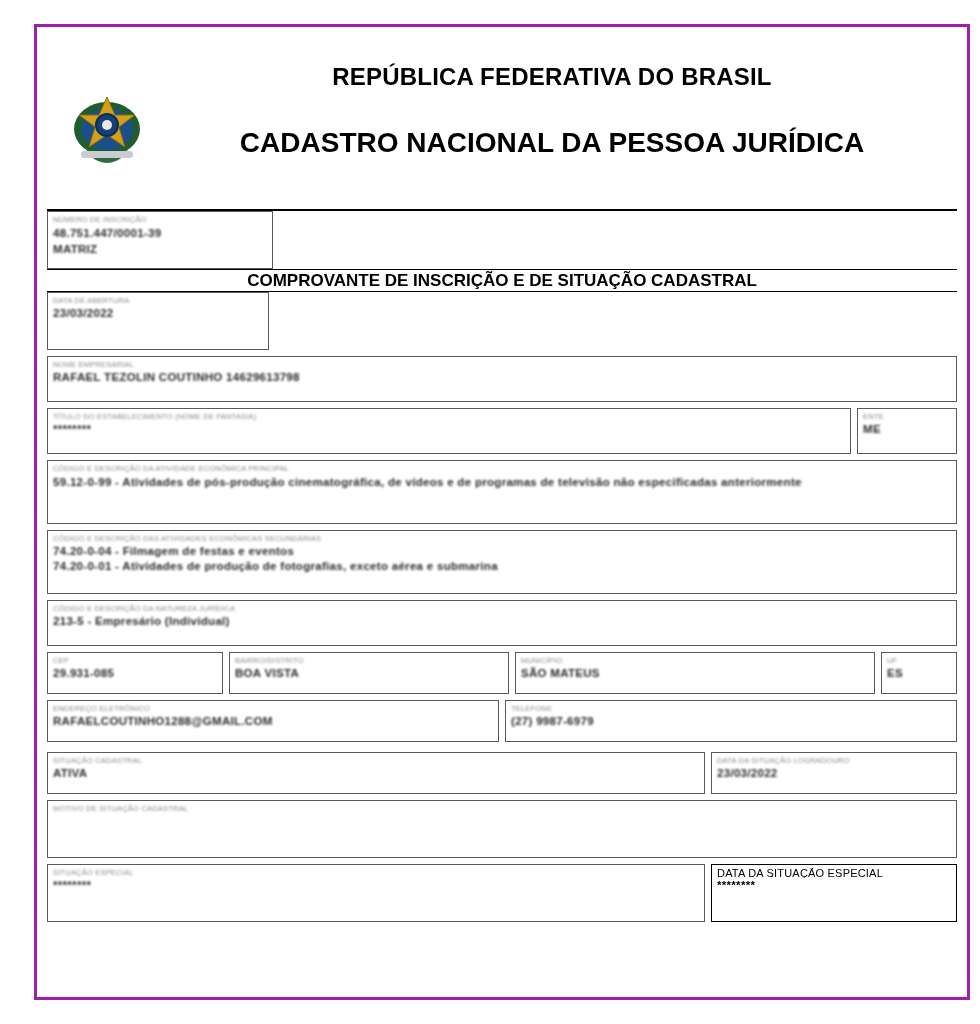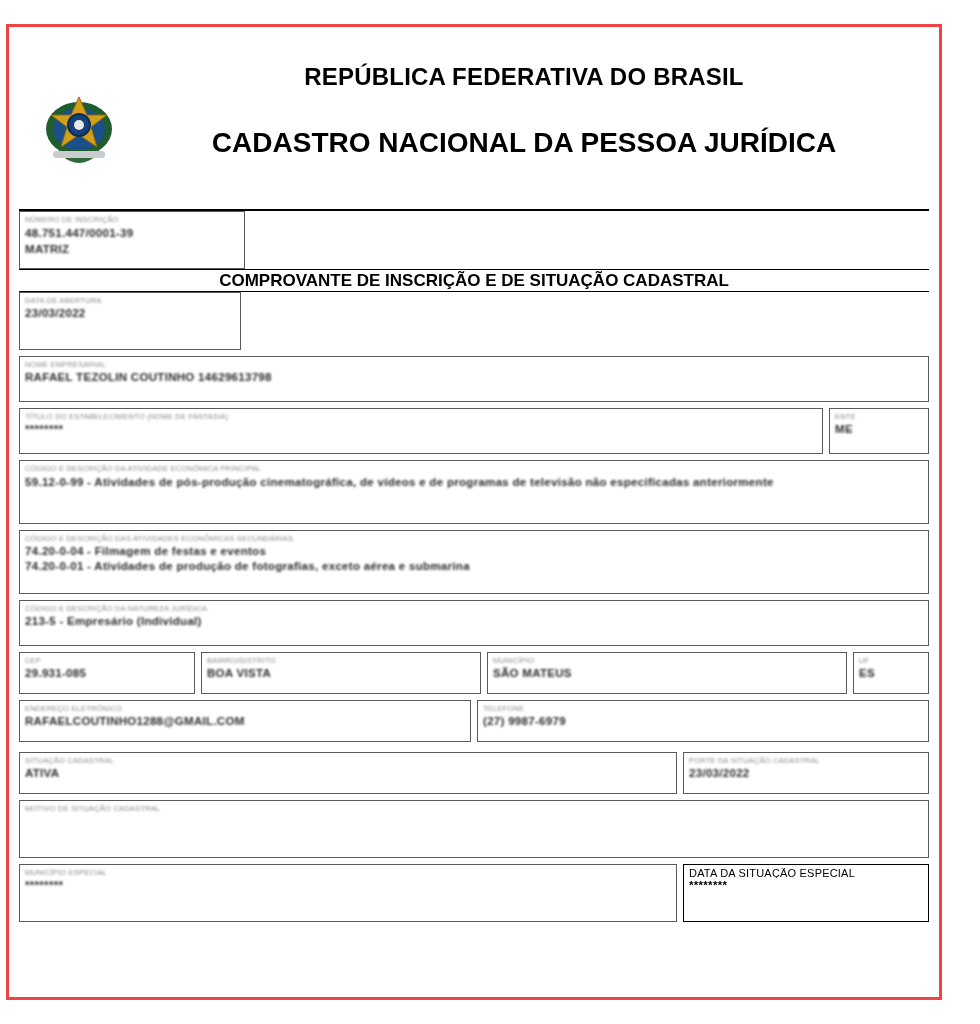--- a/index.html
+++ b/index.html
@@ -14,25 +14,25 @@
     color: #000;
   }
   .page {
     position: relative;
     width: 980px;
     height: 1024px;
     box-sizing: border-box;
   }
   .outer-frame {
     position: absolute;
-    left: 6px;
+    left: 34px;
     top: 24px;
     width: 936px;
     height: 976px;
-    border: 3px solid #ef4444;
+    border: 3px solid #a21caf;
     box-sizing: border-box;
     background: #fff;
   }
   .inner {
     position: absolute;
     left: 10px;
     top: 6px;
     right: 10px;
     bottom: 6px;
   }
@@ -254,35 +254,35 @@
 
 
       <div class="spacer-s"></div>
 
       <div class="row">
         <div class="box h40b" style="flex:1;">
           <div class="lbl">SITUAÇÃO CADASTRAL</div>
           <div class="val">ATIVA</div>
         </div>
         <div class="box h40b" style="width:246px;">
-          <div class="lbl">PORTE DA SITUAÇÃO CADASTRAL</div>
+          <div class="lbl">DATA DA SITUAÇÃO LOGRADOURO</div>
           <div class="val">23/03/2022</div>
         </div>
       </div>
 
       <div class="row">
         <div class="box full h58">
           <div class="lbl">MOTIVO DE SITUAÇÃO CADASTRAL</div>
           <div class="val empty-val"></div>
         </div>
       </div>
 
       <div class="row">
         <div class="box h58" style="flex:1;">
-          <div class="lbl">MUNICÍPIO ESPECIAL</div>
+          <div class="lbl">SITUAÇÃO ESPECIAL</div>
           <div class="val">********</div>
         </div>
         <div class="box box-special sharp h58" style="width:246px;">
           <div class="lbl">DATA DA SITUAÇÃO ESPECIAL</div>
           <div class="val">********</div>
         </div>
       </div>
 
     </div>
   </div>

